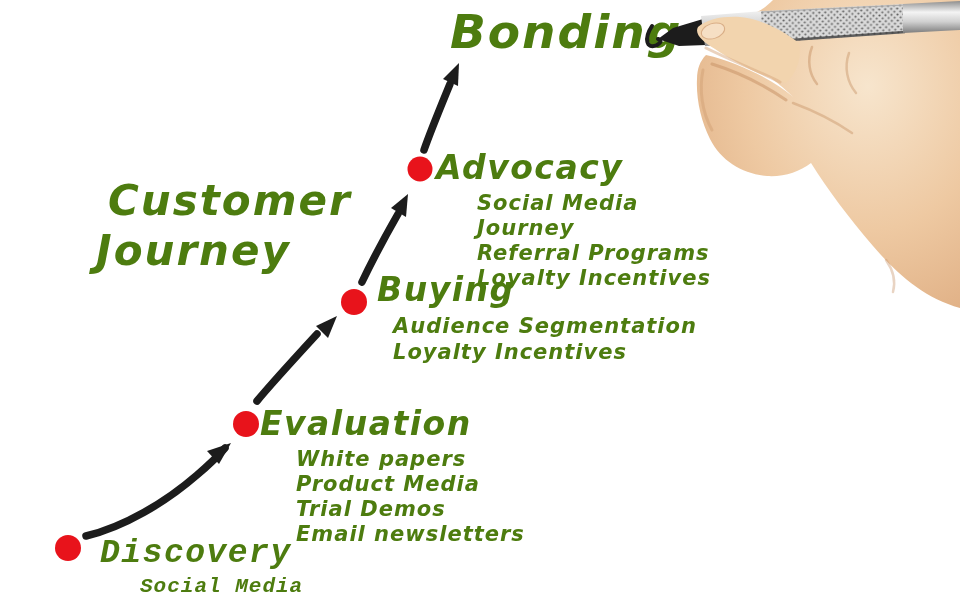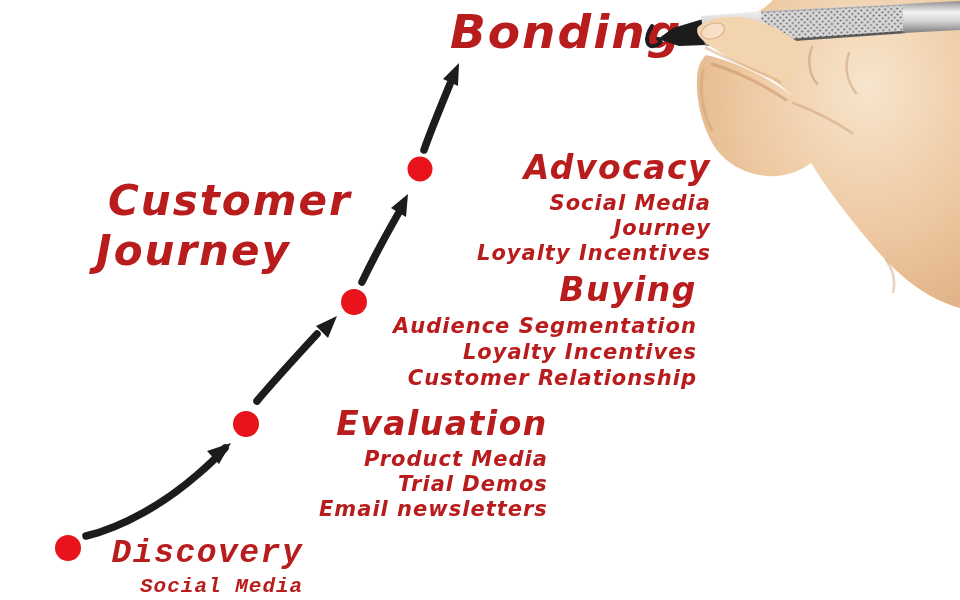--- a/index.html
+++ b/index.html
@@ -3,30 +3,30 @@
 <meta charset="utf-8">
 <style>
   html,body{margin:0;padding:0;background:#fff;}
   #canvas{
     position:relative;width:960px;height:600px;overflow:hidden;background:#fff;
     font-family:"DejaVu Sans",sans-serif;color:#1d1d1d;
   }
   .abs{position:absolute;}
   svg{display:block;}
   
-  .ink{font-style:italic;font-weight:bold;color:#b91c1c;}
+  .ink{font-style:italic;font-weight:bold;color:#4d7c0f;}
   .goal{left:450px;top:4px;font-size:47px;letter-spacing:2px;}
   .journey-title{left:96px;top:176px;font-size:42px;line-height:1.2;letter-spacing:2px;}
   .journey-title .l1{margin-left:12px;}
-  .stage{white-space:nowrap;text-align:right;}
+  .stage{white-space:nowrap;}
   .stage .label{font-size:33px;letter-spacing:1.5px;line-height:1.12;}
   .stage .items{font-size:21px;letter-spacing:1px;line-height:25px;margin-top:4px;}
   .stage-discovery{left:100px;top:536px;font-family:Liberation Mono, monospace;}
   .stage-discovery .items{margin-left:40px;margin-top:1px;}
-  .stage-evaluation{left:283px;top:406px;}
+  .stage-evaluation{left:260px;top:406px;}
   .stage-evaluation .items{margin-left:36px;}
   .stage-buying{left:377px;top:272px;}
   .stage-buying .items{margin-left:16px;line-height:26px;}
   .stage-advocacy{left:436px;top:150px;}
   .stage-advocacy .items{margin-left:41px;}
   .flow-svg{left:0;top:0;}
   .hand-svg{right:0;top:0;}
 </style>
 </head>
 <body>
@@ -64,40 +64,41 @@
   <div class="abs ink stage stage-discovery">
     <div class="label">Discovery</div>
     <div class="items">
       <div>Social Media</div>
     </div>
   </div>
 
   <div class="abs ink stage stage-evaluation">
     <div class="label">Evaluation</div>
     <div class="items">
+      <div>White papers</div>
       <div>Product Media</div>
       <div>Trial Demos</div>
       <div>Email newsletters</div>
     </div>
   </div>
 
   <div class="abs ink stage stage-buying">
     <div class="label">Buying</div>
     <div class="items">
       <div>Audience Segmentation</div>
       <div>Loyalty Incentives</div>
-      <div>Customer Relationship</div>
     </div>
   </div>
 
   <div class="abs ink stage stage-advocacy">
     <div class="label">Advocacy</div>
     <div class="items">
       <div>Social Media</div>
       <div>Journey</div>
+      <div>Referral Programs</div>
       <div>Loyalty Incentives</div>
     </div>
   </div>
 
   <svg class="abs hand-svg" width="320" height="340" viewBox="640 0 320 340">
     <defs>
       <radialGradient id="skin" cx="65%" cy="28%" r="85%">
         <stop offset="0%" stop-color="#f7e5cd"></stop>
         <stop offset="55%" stop-color="#eec9a2"></stop>
         <stop offset="100%" stop-color="#dfae83"></stop>

